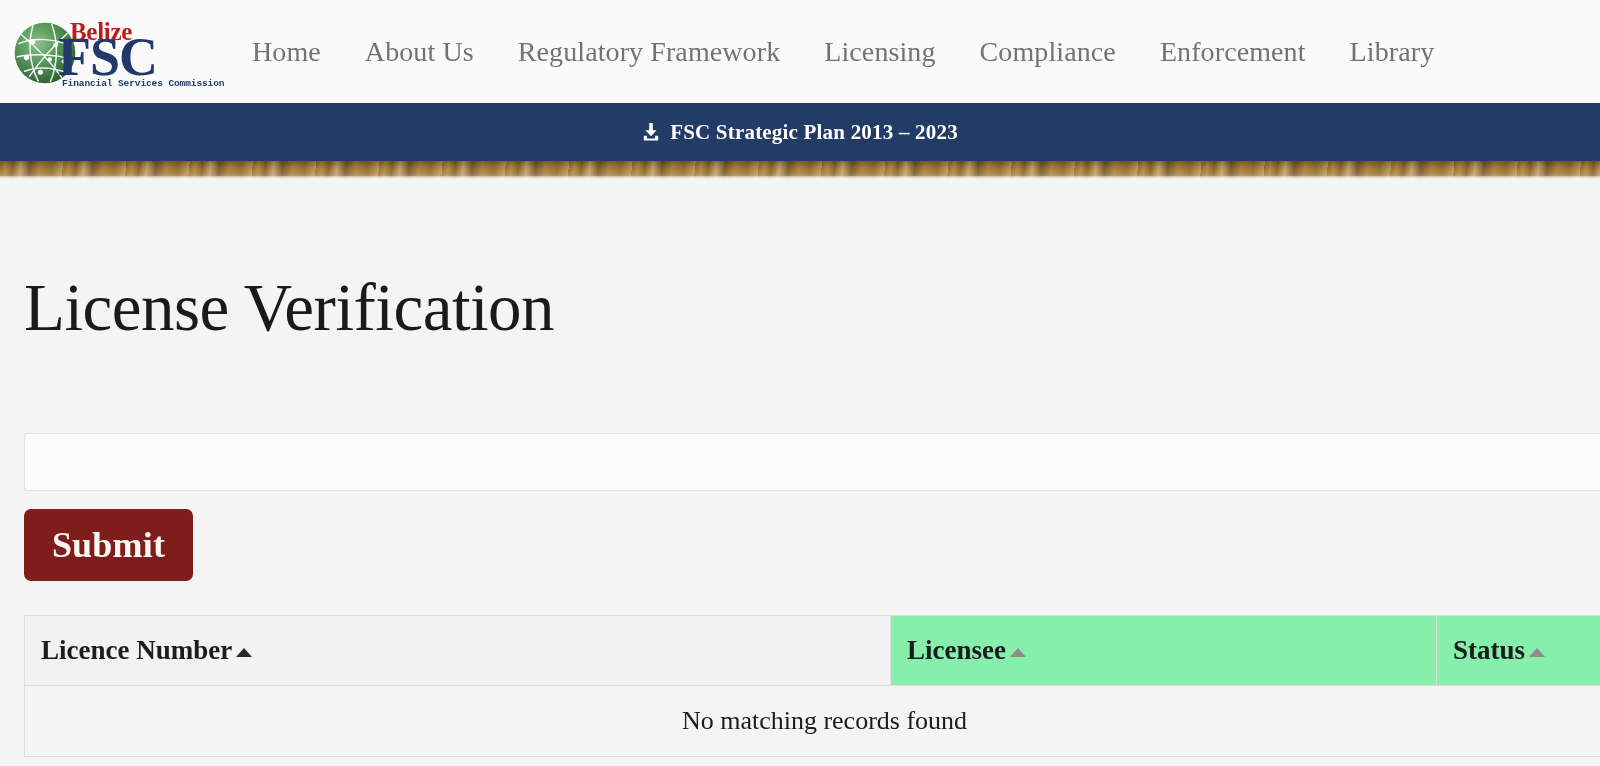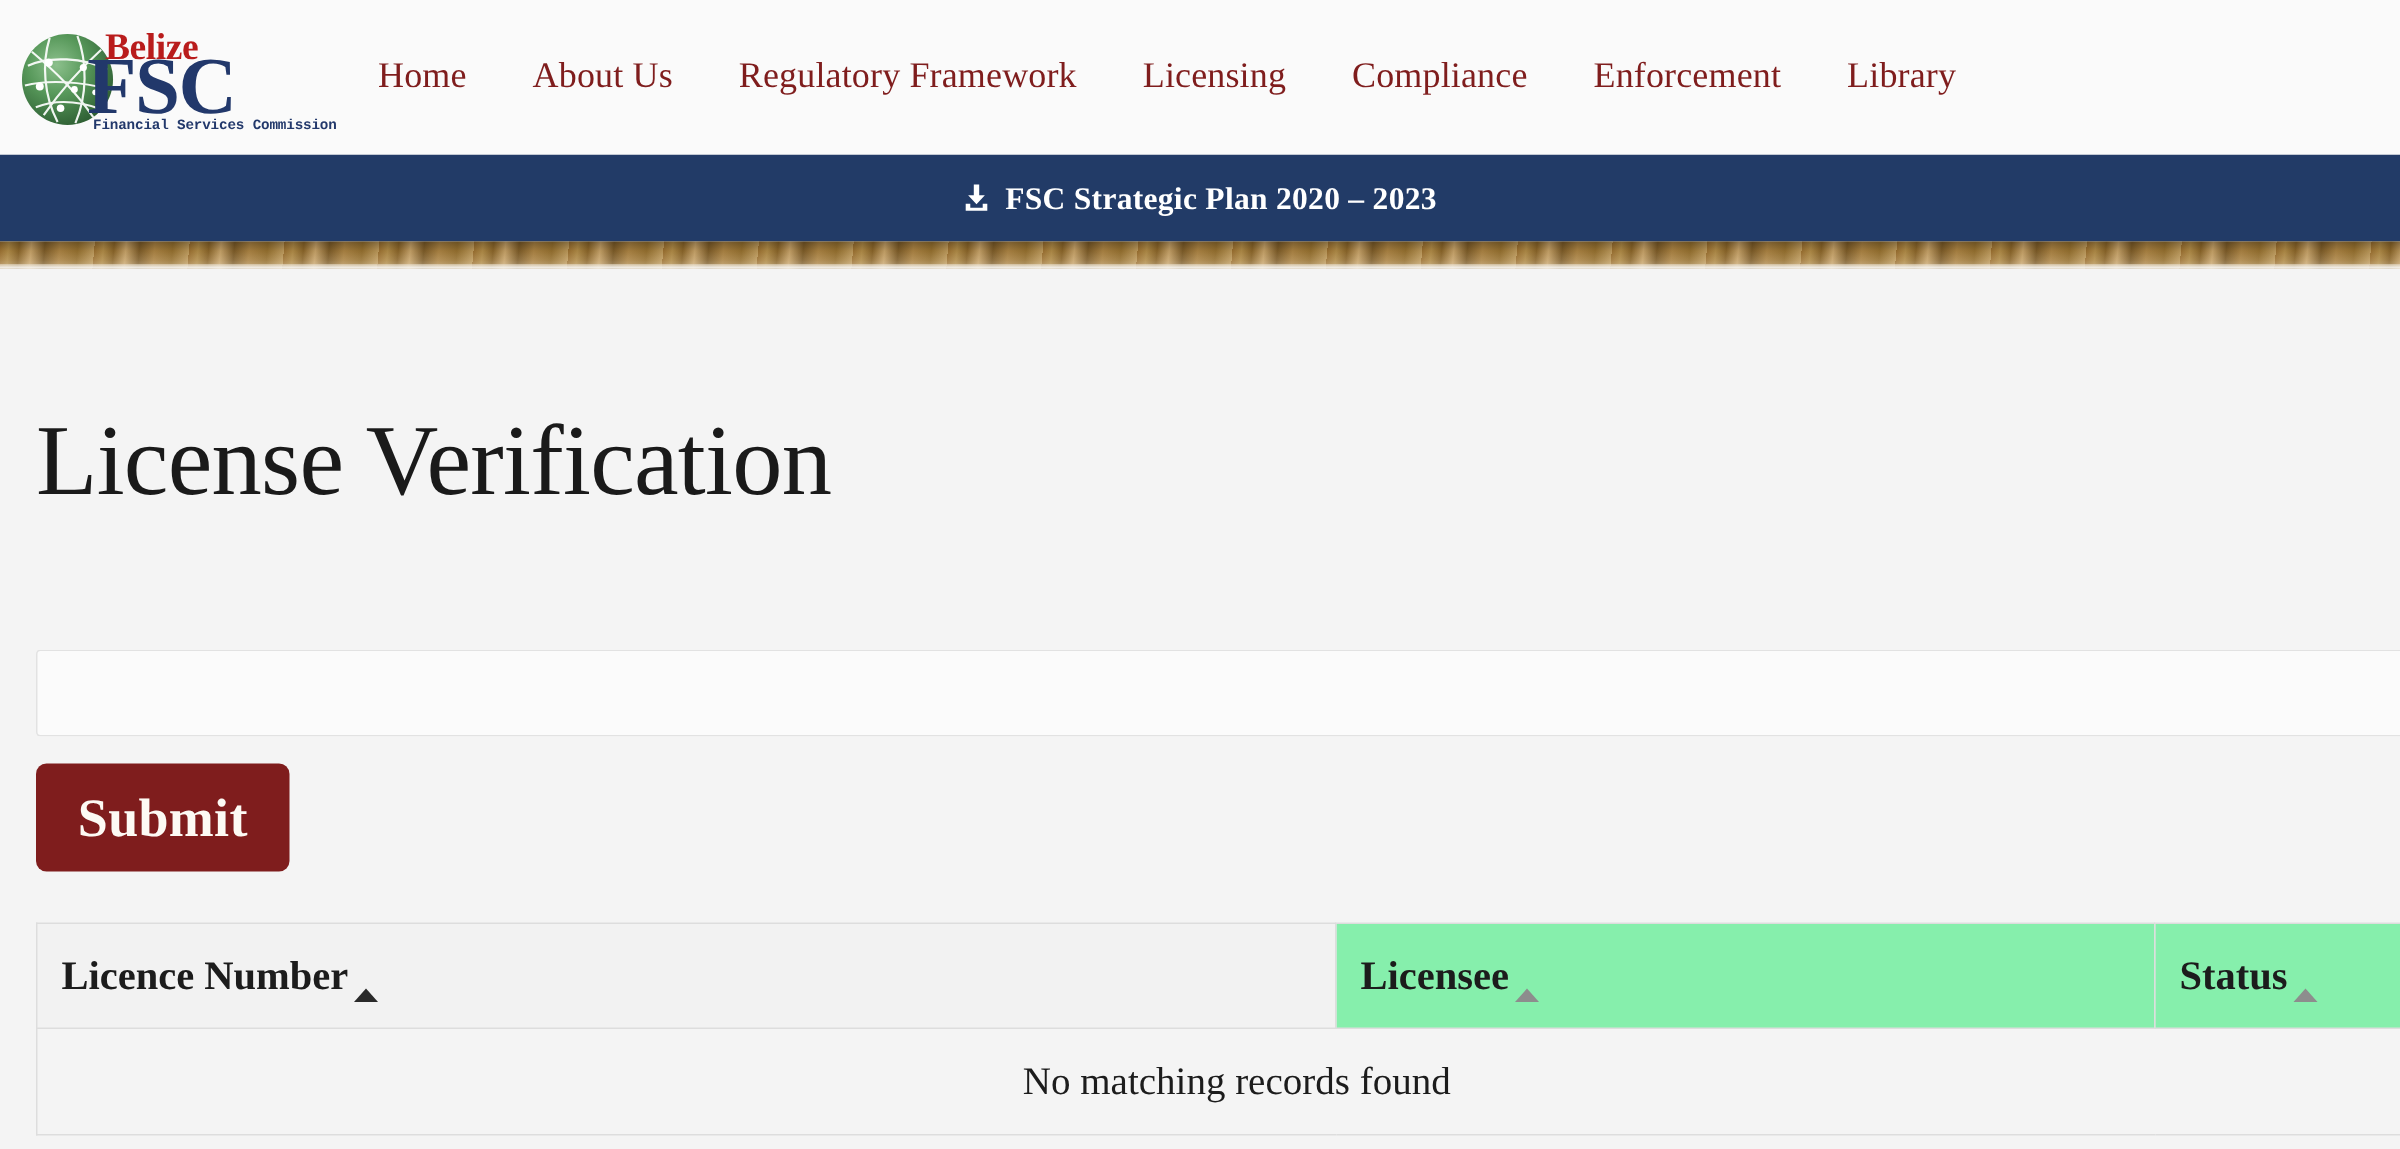--- a/index.html
+++ b/index.html
@@ -78,22 +78,22 @@
   }
 
   .nav-menu {
     display: flex;
     align-items: center;
     gap: 0;
   }
 
   .nav-item {
     font-family: "Liberation Serif", "DejaVu Serif", serif;
-    font-size: 24px;
-    color: #7f1d1d;
+    font-size: 28px;
+    color: #737373;
     padding: 0 22px;
     white-space: nowrap;
     cursor: pointer;
     letter-spacing: 0.1px;
   }
 
   
   .banner {
     height: 58px;
     background: #223b67;
@@ -228,21 +228,21 @@
   .results-table th.hovered {
     background: #86efac;
   }
 
   .col-licence { width: 866px; }
   .col-licensee { width: 546px; }
   .col-status { width: 188px; }
 
   .th-inner {
     display: flex;
-    align-items: flex-end;
+    align-items: center;
     gap: 4px;
   }
 
   .sort-arrow {
     display: inline-block;
     width: 0; height: 0;
     border-left: 8px solid transparent;
     border-right: 8px solid transparent;
     border-bottom: 9px solid #2a2a2a;
     position: relative;
@@ -310,21 +310,21 @@
     <a class="nav-item">Enforcement</a>
     <a class="nav-item">Library</a>
   </nav>
 </div>
 
 <div class="banner">
   <svg class="download-icon" viewBox="0 0 20 22">
     <path d="M8 1 h4 v8 h4.2 L10 15.6 L3.8 9 H8 Z" fill="#ffffff"></path>
     <path d="M2 15.2 h3.4 v3.1 h9.2 v-3.1 H18 v5.3 H2 Z" fill="#ffffff"></path>
   </svg>
-  <span class="banner-text">FSC Strategic Plan 2020 – 2023</span>
+  <span class="banner-text">FSC Strategic Plan 2013 – 2023</span>
 </div>
 
 <div class="hero-strip"></div>
 
 <div class="page">
 
   <h1 class="page-title">License Verification</h1>
 
   <div class="form-block">
     <input class="search-input" type="text" placeholder="" style="">

